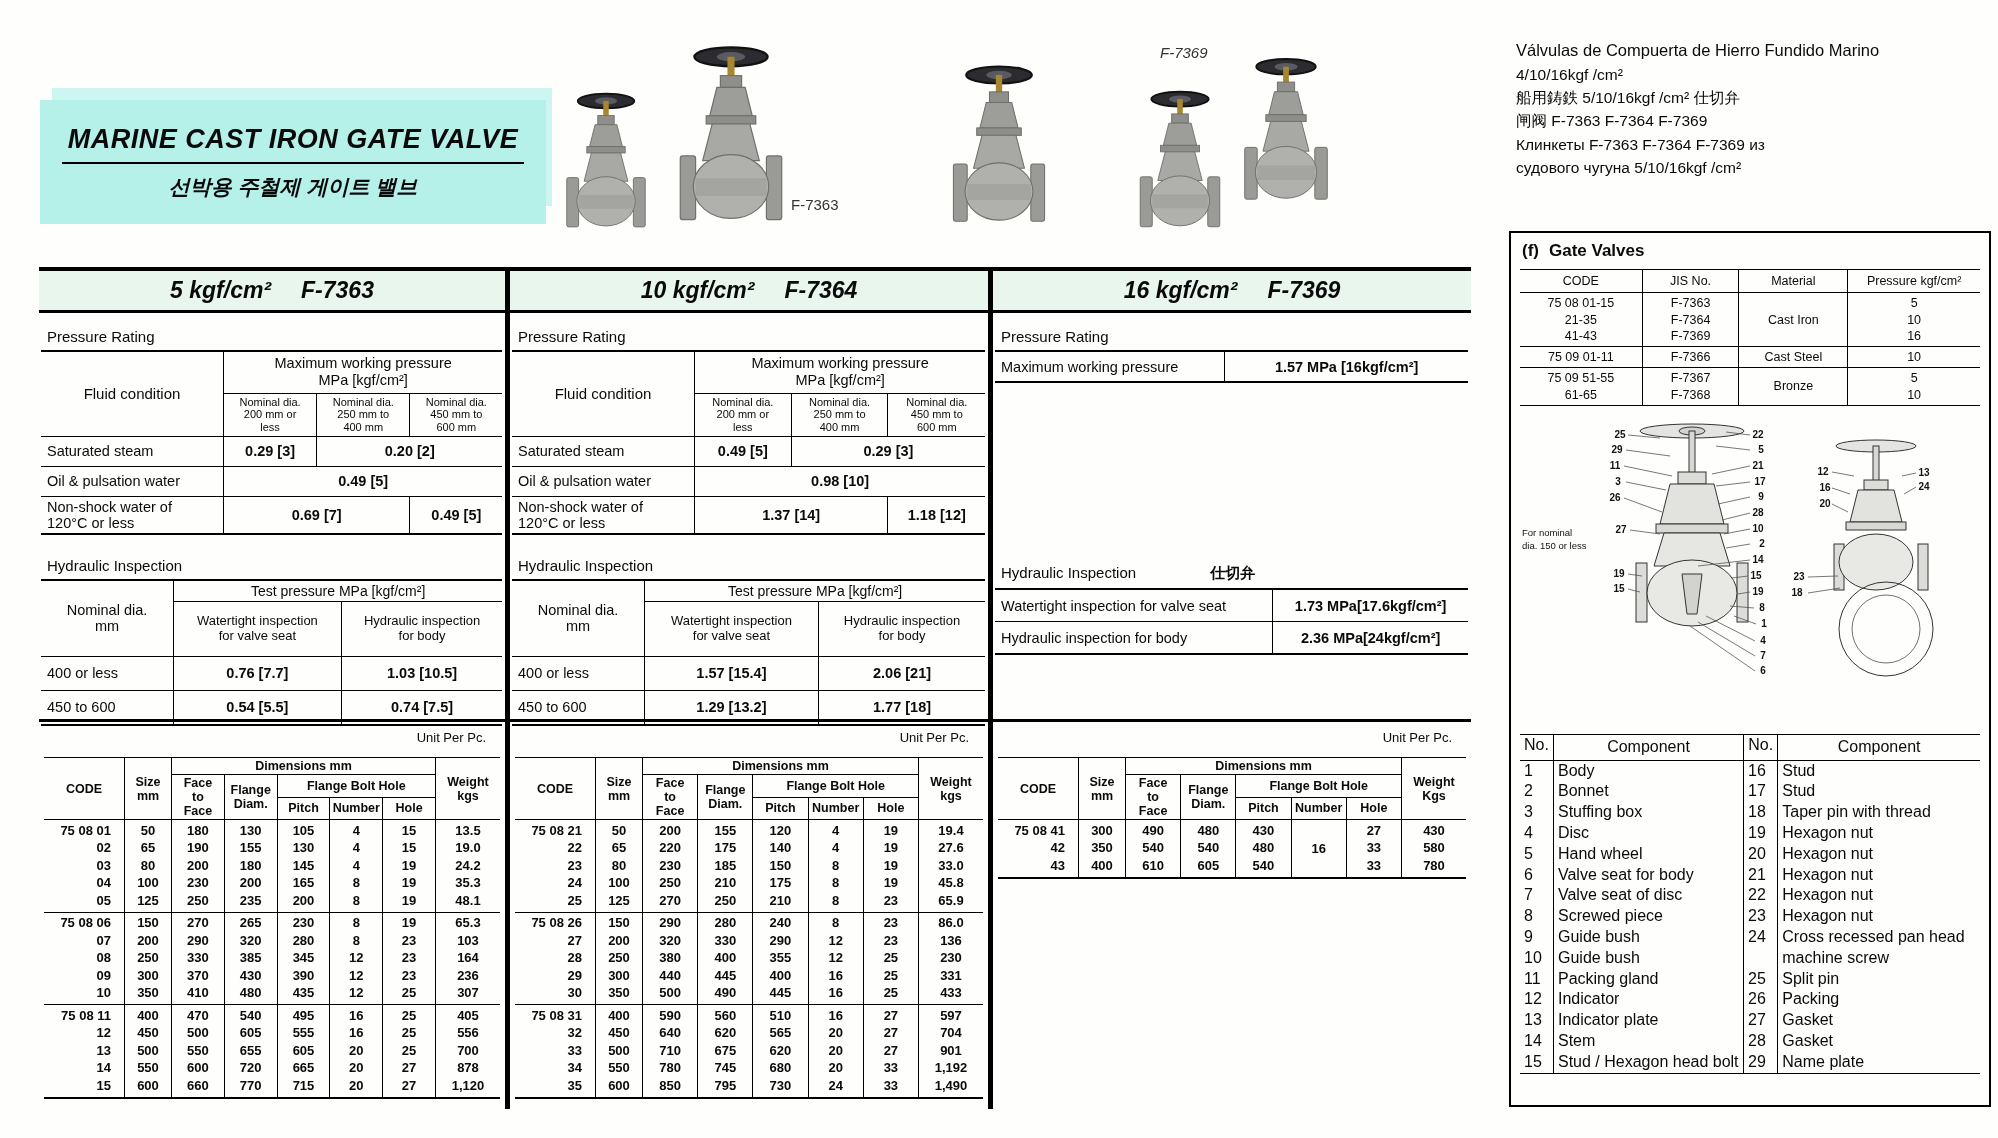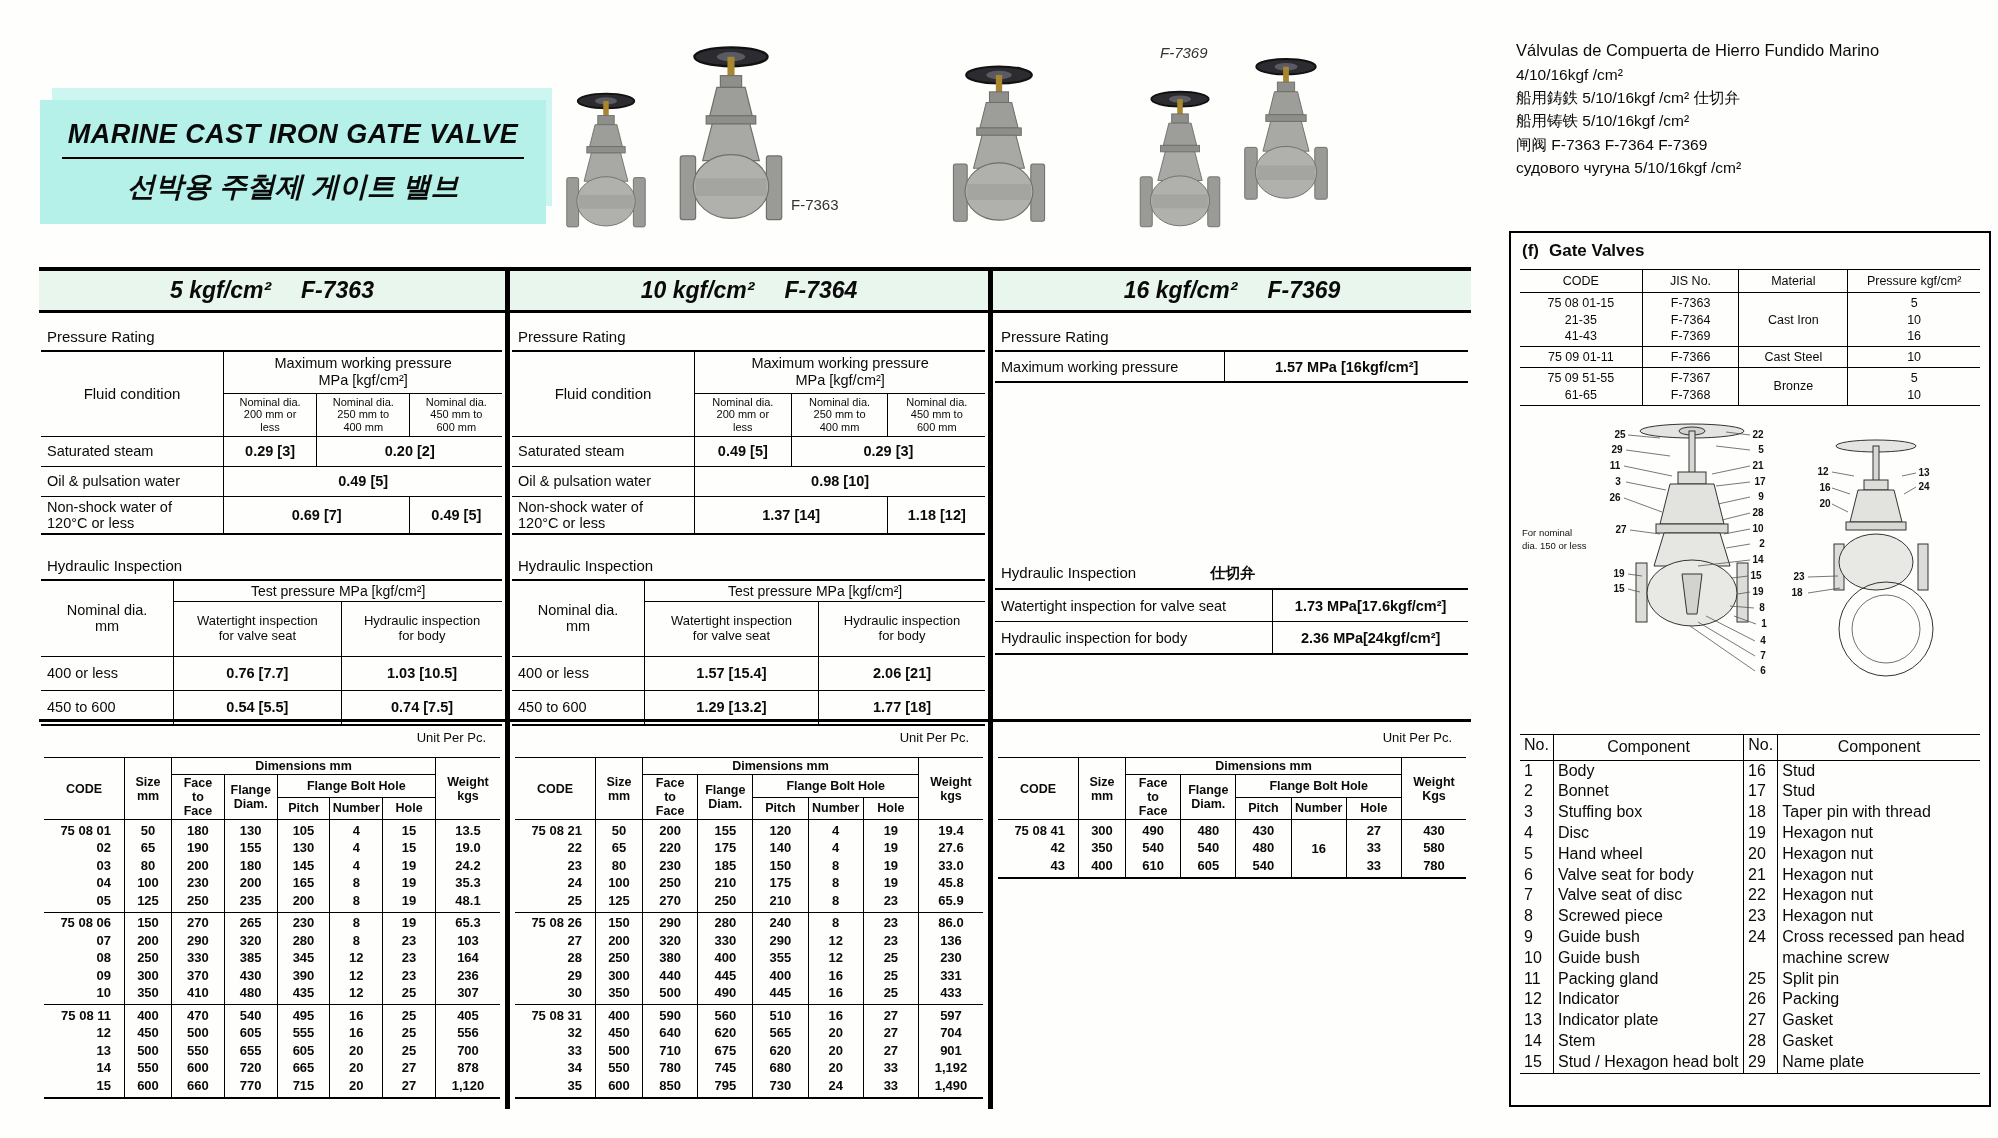--- a/index.html
+++ b/index.html
@@ -5,21 +5,21 @@
   html,body{margin:0;padding:0;background:#e8e8e8;}
   .page{position:relative;width:1998px;height:1138px;background:#fefefc;
         font-family:"Liberation Sans",sans-serif;color:#0a0a0a;overflow:hidden;}
 
   
   .title-back{position:absolute;left:52px;top:88px;width:500px;height:118px;background:#cdf6f0;}
   .title-main{position:absolute;left:40px;top:100px;width:506px;height:124px;background:#b5f0e9;
               display:flex;flex-direction:column;justify-content:center;}
   .title-main .t1{font-size:27px;font-weight:bold;font-style:italic;text-align:center;letter-spacing:.5px;}
   .title-main .rule{border-top:2.5px solid #000;margin:7px 22px 9px 22px;}
-  .title-main .t2{font-size:28px;font-weight:bold;font-style:italic;text-align:center;}
+  .title-main .t2{font-size:21px;font-weight:bold;font-style:italic;text-align:center;}
 
   
   .photos{position:absolute;left:548px;top:26px;}
   .photo-label{position:absolute;font-size:15px;color:#333;}
   .lbl-f7363{left:791px;top:196px;}
   .lbl-f7369{left:1160px;top:44px;font-style:italic;}
 
   
   .intl{position:absolute;left:1516px;top:38px;width:470px;line-height:1.5;}
   .intl div{font-size:15.5px;}
@@ -142,22 +142,22 @@
     <use href="#valveA" x="580" y="62" width="104" height="148"></use>
     <use href="#valveA" x="690" y="2" width="96" height="208"></use>
   </svg>
   <div class="photo-label lbl-f7363">F-7363</div>
   <div class="photo-label lbl-f7369">F-7369</div>
 
   <div class="intl">
     <div>Válvulas de Compuerta de Hierro Fundido Marino</div>
     <div>4/10/16kgf /cm²</div>
     <div>船用鋳鉄 5/10/16kgf /cm² 仕切弁</div>
-    <div>船用铸铁 5/10/16kgf /cm²</div>
     <div>闸阀 F-7363 F-7364 F-7369</div>
+    <div>Клинкеты F-7363 F-7364 F-7369 из</div>
     <div>судового чугуна 5/10/16kgf /cm²</div>
   </div>
 
   <div class="cols">
 
     <section class="col c1">
       <div class="band">
         <span>5 kgf/cm²</span>
         <span>F-7363</span>
       </div>

